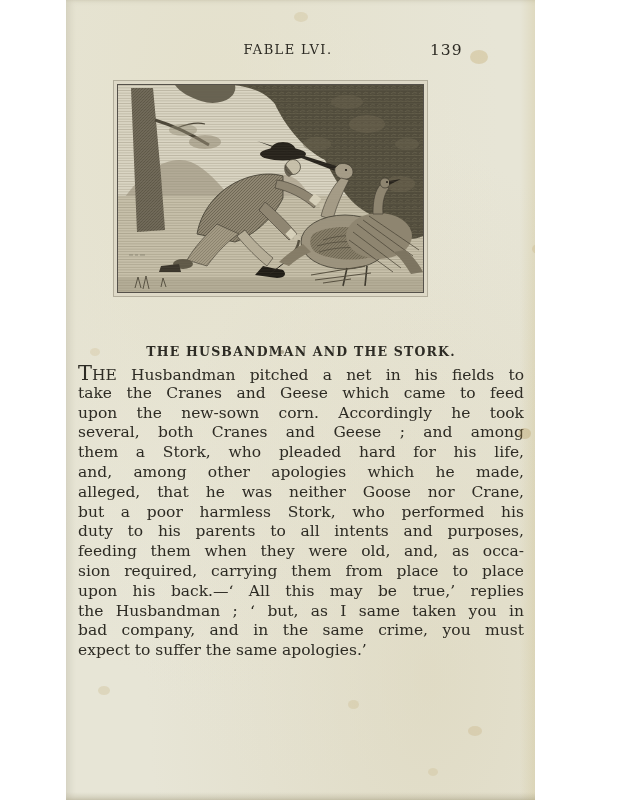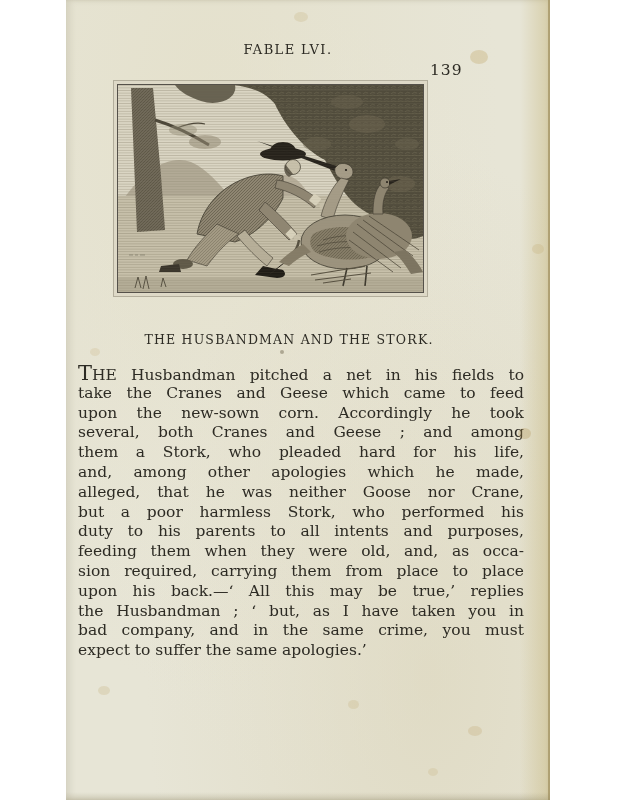--- a/index.html
+++ b/index.html
@@ -1,18 +1,18 @@
 <!DOCTYPE html>
 <html><head>
 <meta charset="utf-8">
 <style>
   html,body { margin:0; padding:0; }
   body { background:#ffffff; font-family:"DejaVu Serif", serif; }
 
-  .scan { position:relative; width:535px; height:800px; background:#ffffff; overflow:hidden;padding-left:34px; }
+  .scan { position:relative; width:535px; height:800px; background:#ffffff; overflow:hidden; }
 
   .page {
     position:absolute; left:66px; top:0; width:484px; height:800px;
     background-color:#e7e5d6;
     background-image:
       radial-gradient(ellipse at 30% 15%, rgba(226,221,196,.55), transparent 60%),
       radial-gradient(ellipse at 75% 85%, rgba(215,207,176,.45), transparent 55%),
       radial-gradient(ellipse at 50% 50%, rgba(234,232,220,.5), transparent 70%);
     box-shadow: inset 4px 0 6px rgba(90,85,60,.12), inset -2px 0 3px rgba(120,105,60,.15);
     color:#2d2b24;
@@ -24,31 +24,31 @@
   .edge-right-line { position:absolute; right:0; top:0; width:2px; height:100%;
     background:rgba(158,142,92,.65); }
   .edge-bottom { position:absolute; left:0; bottom:0; width:100%; height:8px;
     background:linear-gradient(to top, rgba(140,130,95,.22), transparent); }
 
   .running-head { position:absolute; top:0; left:0; width:100%; height:70px; }
   .running-title {
     position:absolute; top:42px; left:222px; transform:translateX(-50%);
     font-size:13px; letter-spacing:1.4px; color:#2d2b24; white-space:nowrap;
   }
-  .page-number { position:absolute; top:41px; left:364px; font-size:15.5px; letter-spacing:1px;margin-top:20px; }
+  .page-number { position:absolute; top:41px; left:364px; font-size:15.5px; letter-spacing:1px; }
 
   .plate {
     position:absolute; left:47px; top:80px; margin:0; padding:3px;
     border:1px solid #b3ae9c; background:#ded9c7;
   }
   .plate svg { display:block; }
 
   .fable-title {
-    position:absolute; top:332px; left:11px; width:424px; margin:0;
-    text-align:center; font-size:12.5px; font-weight:normal; letter-spacing:1.2px;
+    position:absolute; top:332px; left:11px; width:424px; margin:12px;
+    text-align:center; font-size:12.5px; font-weight:bold; letter-spacing:1.2px;
     color:#2d2b24; white-space:nowrap;
   }
 
   .fable-text {
     position:absolute; top:364px; left:12px; width:446px;
     font-size:15.5px; line-height:19.8px; color:#2d2b24;
   }
   .text-line { text-align:justify; text-align-last:justify; height:19.8px; overflow:visible; }
   .text-line:last-child { text-align-last:left; }
   .text-line:first-child::first-letter { font-size:21px; }
@@ -184,21 +184,21 @@
         <div class="text-line">upon the new-sown corn.  Accordingly he took</div>
         <div class="text-line">several, both Cranes and Geese ; and among</div>
         <div class="text-line">them a Stork, who pleaded hard for his life,</div>
         <div class="text-line">and, among other apologies which he made,</div>
         <div class="text-line">alleged, that he was neither Goose nor Crane,</div>
         <div class="text-line">but a poor harmless Stork, who performed his</div>
         <div class="text-line">duty to his parents to all intents and purposes,</div>
         <div class="text-line">feeding them when they were old, and, as occa-</div>
         <div class="text-line">sion required, carrying them from place to place</div>
         <div class="text-line">upon his back.—‘ All this may be true,’ replies</div>
-        <div class="text-line">the Husbandman ; ‘ but, as I have taken you in</div>
+        <div class="text-line">the Husbandman ; ‘ but, as I same taken you in</div>
         <div class="text-line">bad company, and in the same crime, you must</div>
         <div class="text-line">expect to suffer the same apologies.’</div>
       </div>
 
     <i class="spot" style="left:228px; top:12px; width:14px; height:10px; background:rgba(185,155,90,.18);"></i>
     <i class="spot" style="left:404px; top:50px; width:18px; height:14px; background:rgba(190,158,92,.30);"></i>
     <i class="spot" style="left:466px; top:244px; width:12px; height:10px; background:rgba(185,155,90,.22);"></i>
     <i class="spot" style="left:452px; top:428px; width:13px; height:11px; background:rgba(170,135,70,.28);"></i>
     <i class="spot" style="left:24px; top:348px; width:10px; height:8px; background:rgba(185,155,90,.16);"></i>
     <i class="spot" style="left:32px; top:686px; width:12px; height:9px; background:rgba(185,155,90,.20);"></i>

